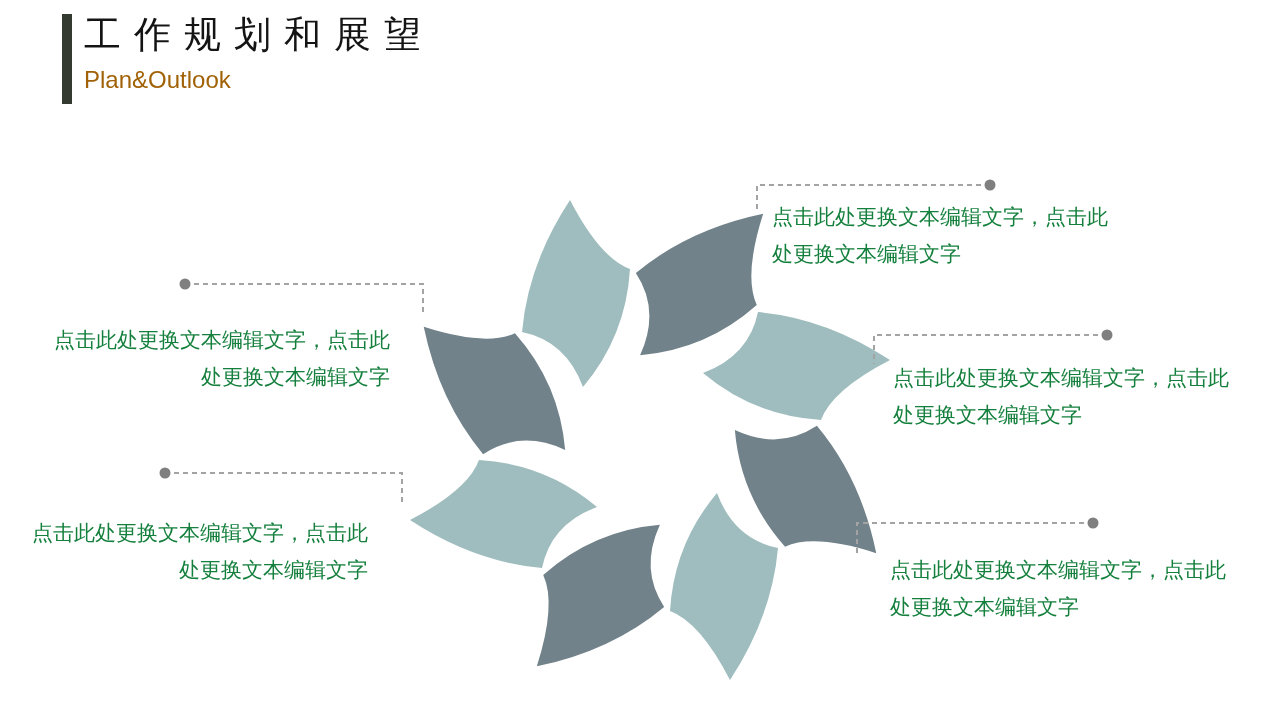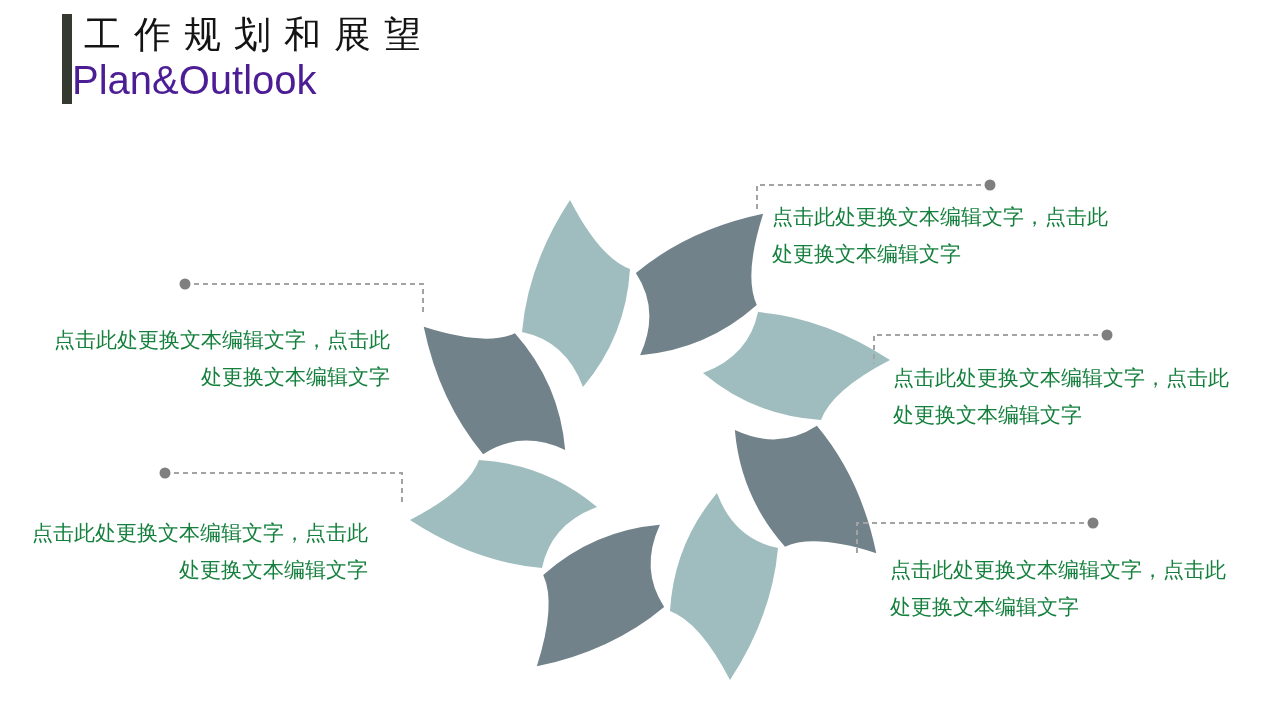--- a/index.html
+++ b/index.html
@@ -25,27 +25,27 @@
     margin: 0;
     font-size: 37px;
     font-weight: 500;
     letter-spacing: 13px;
     line-height: 46px;
     color: #141414;
     white-space: nowrap;
   }
   .title-en {
     position: absolute;
-    left: 72px; top: 58px;
+    left: 84px; top: 58px;
     margin: 0;
-    font-size: 40px;
+    font-size: 24px;
     font-weight: 500;
     letter-spacing: 0;
     line-height: 44px;
-    color: #4c1d95;
+    color: #a16207;
     white-space: nowrap;
   }
   
   .diagram-svg {
     position: absolute;
     left: 0; top: 0;
     width: 1280px; height: 720px;
   }
   .leader {
     fill: none;

